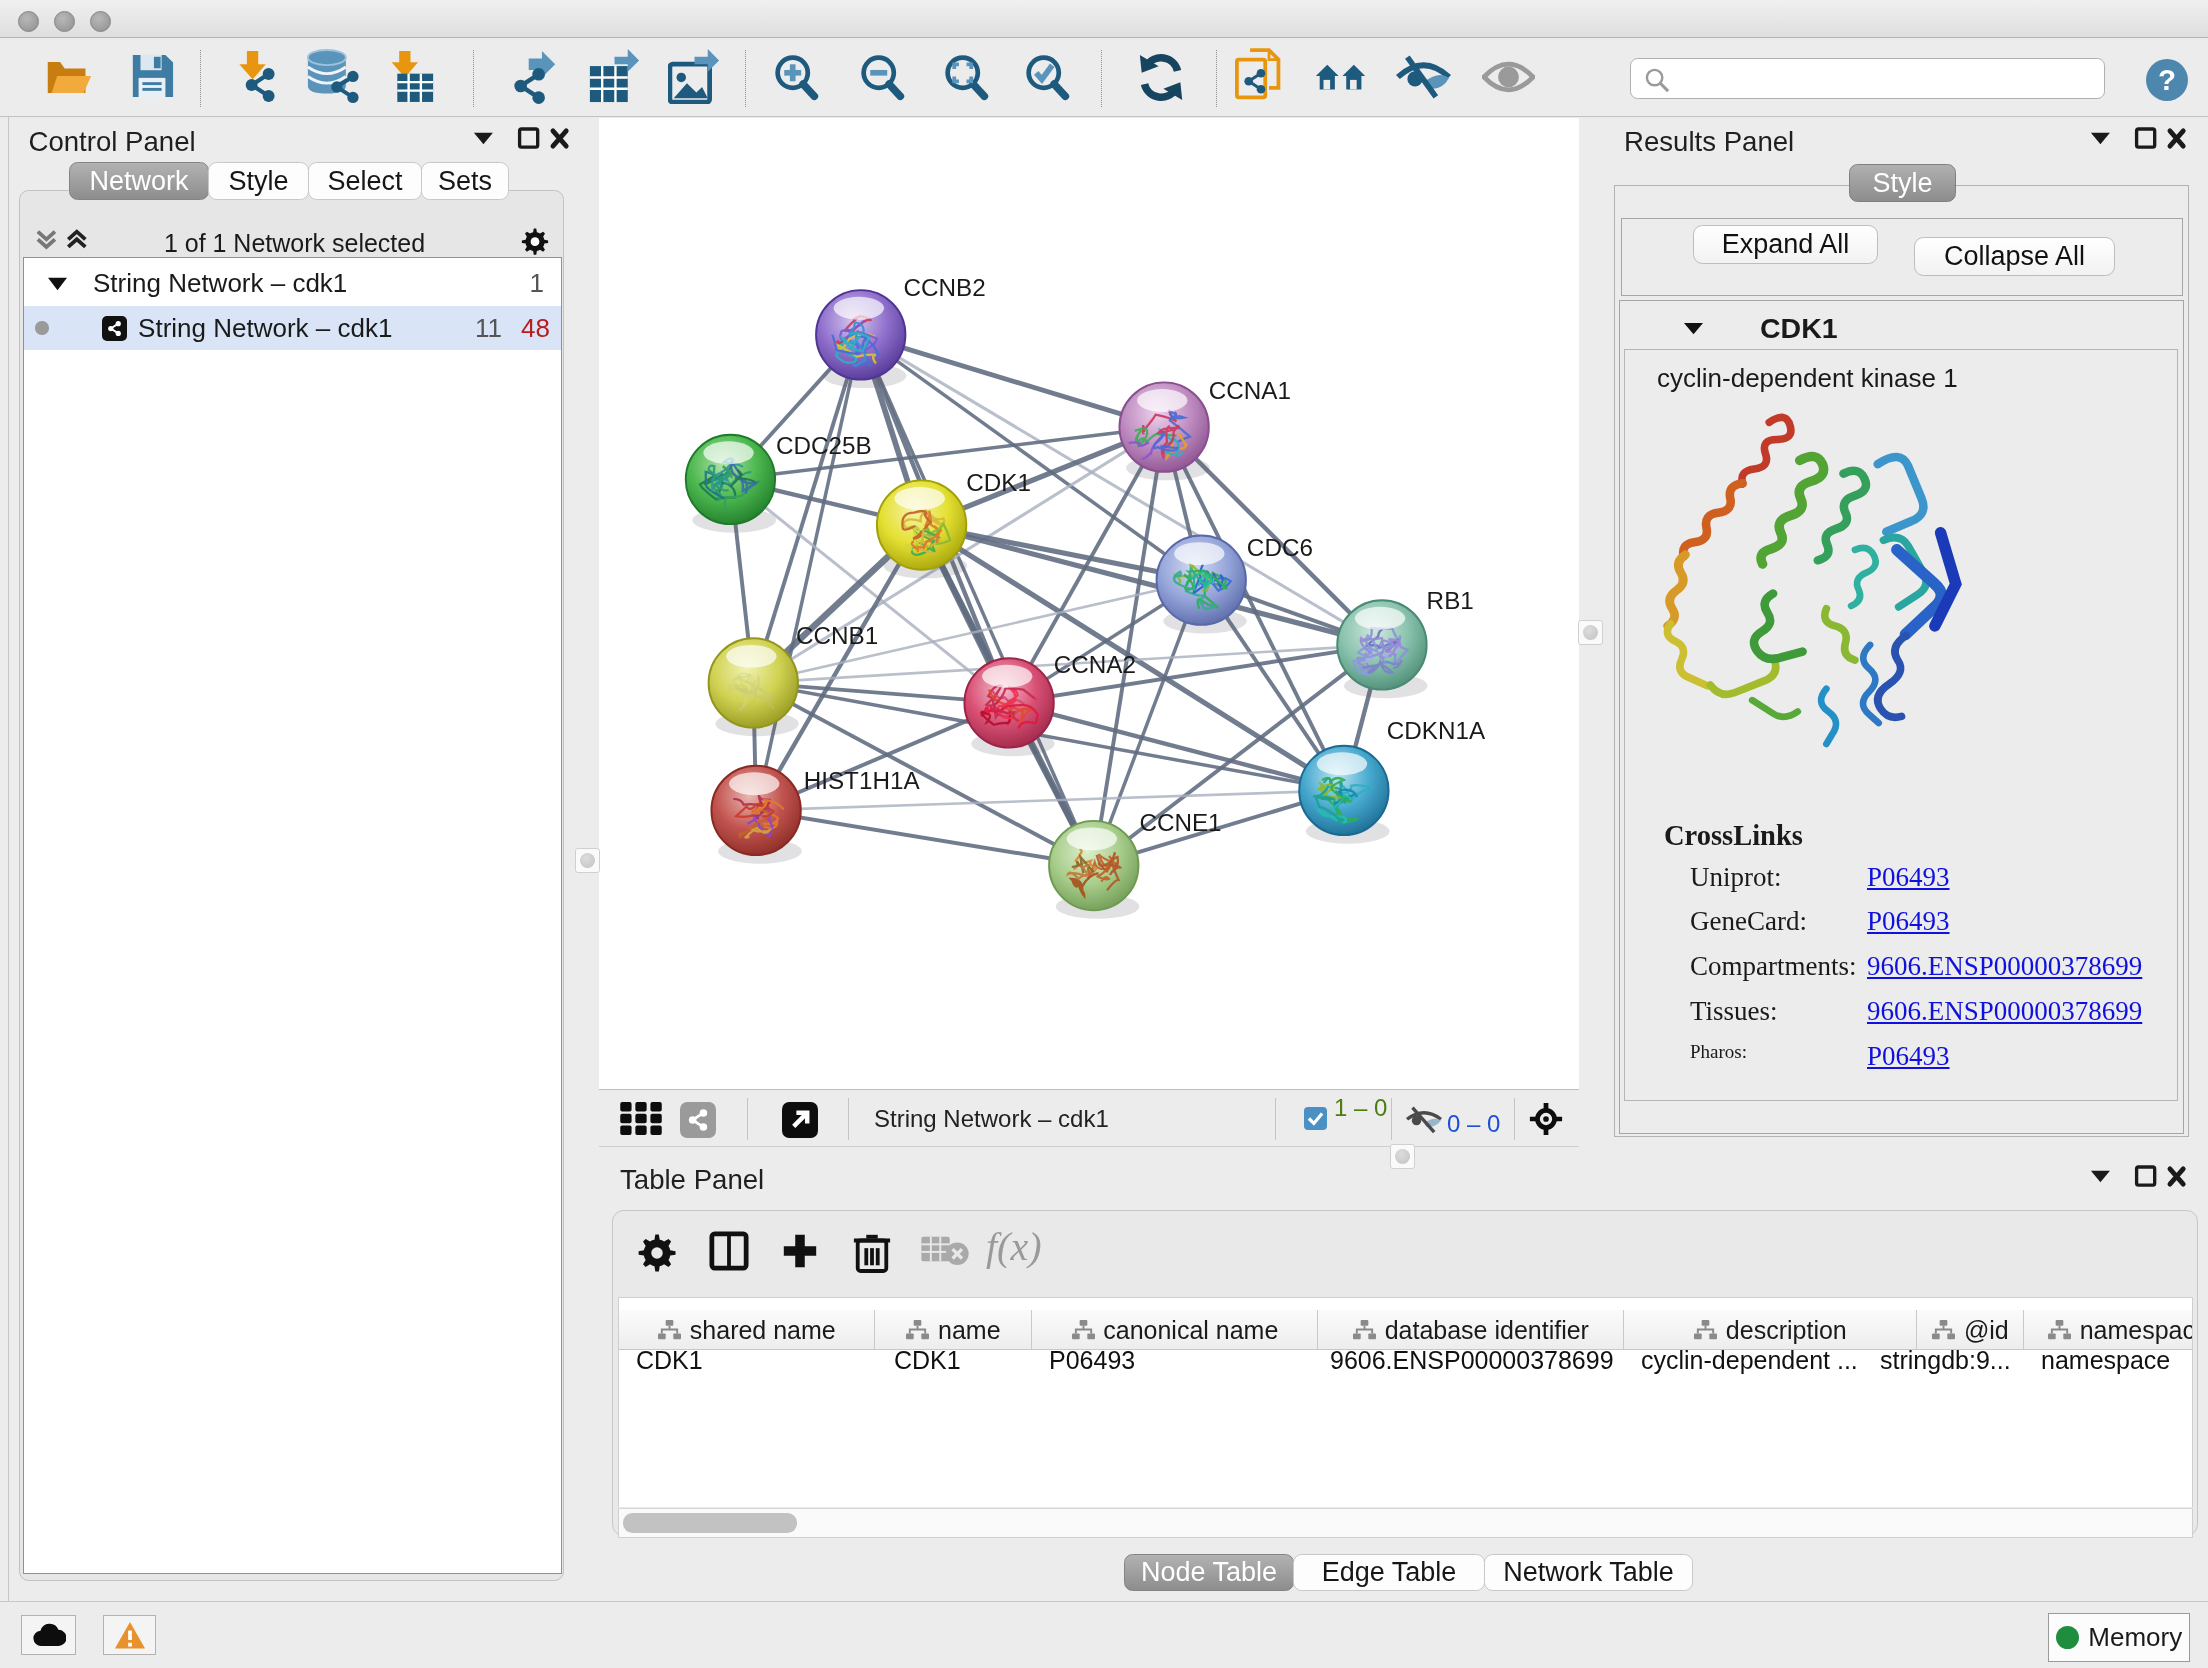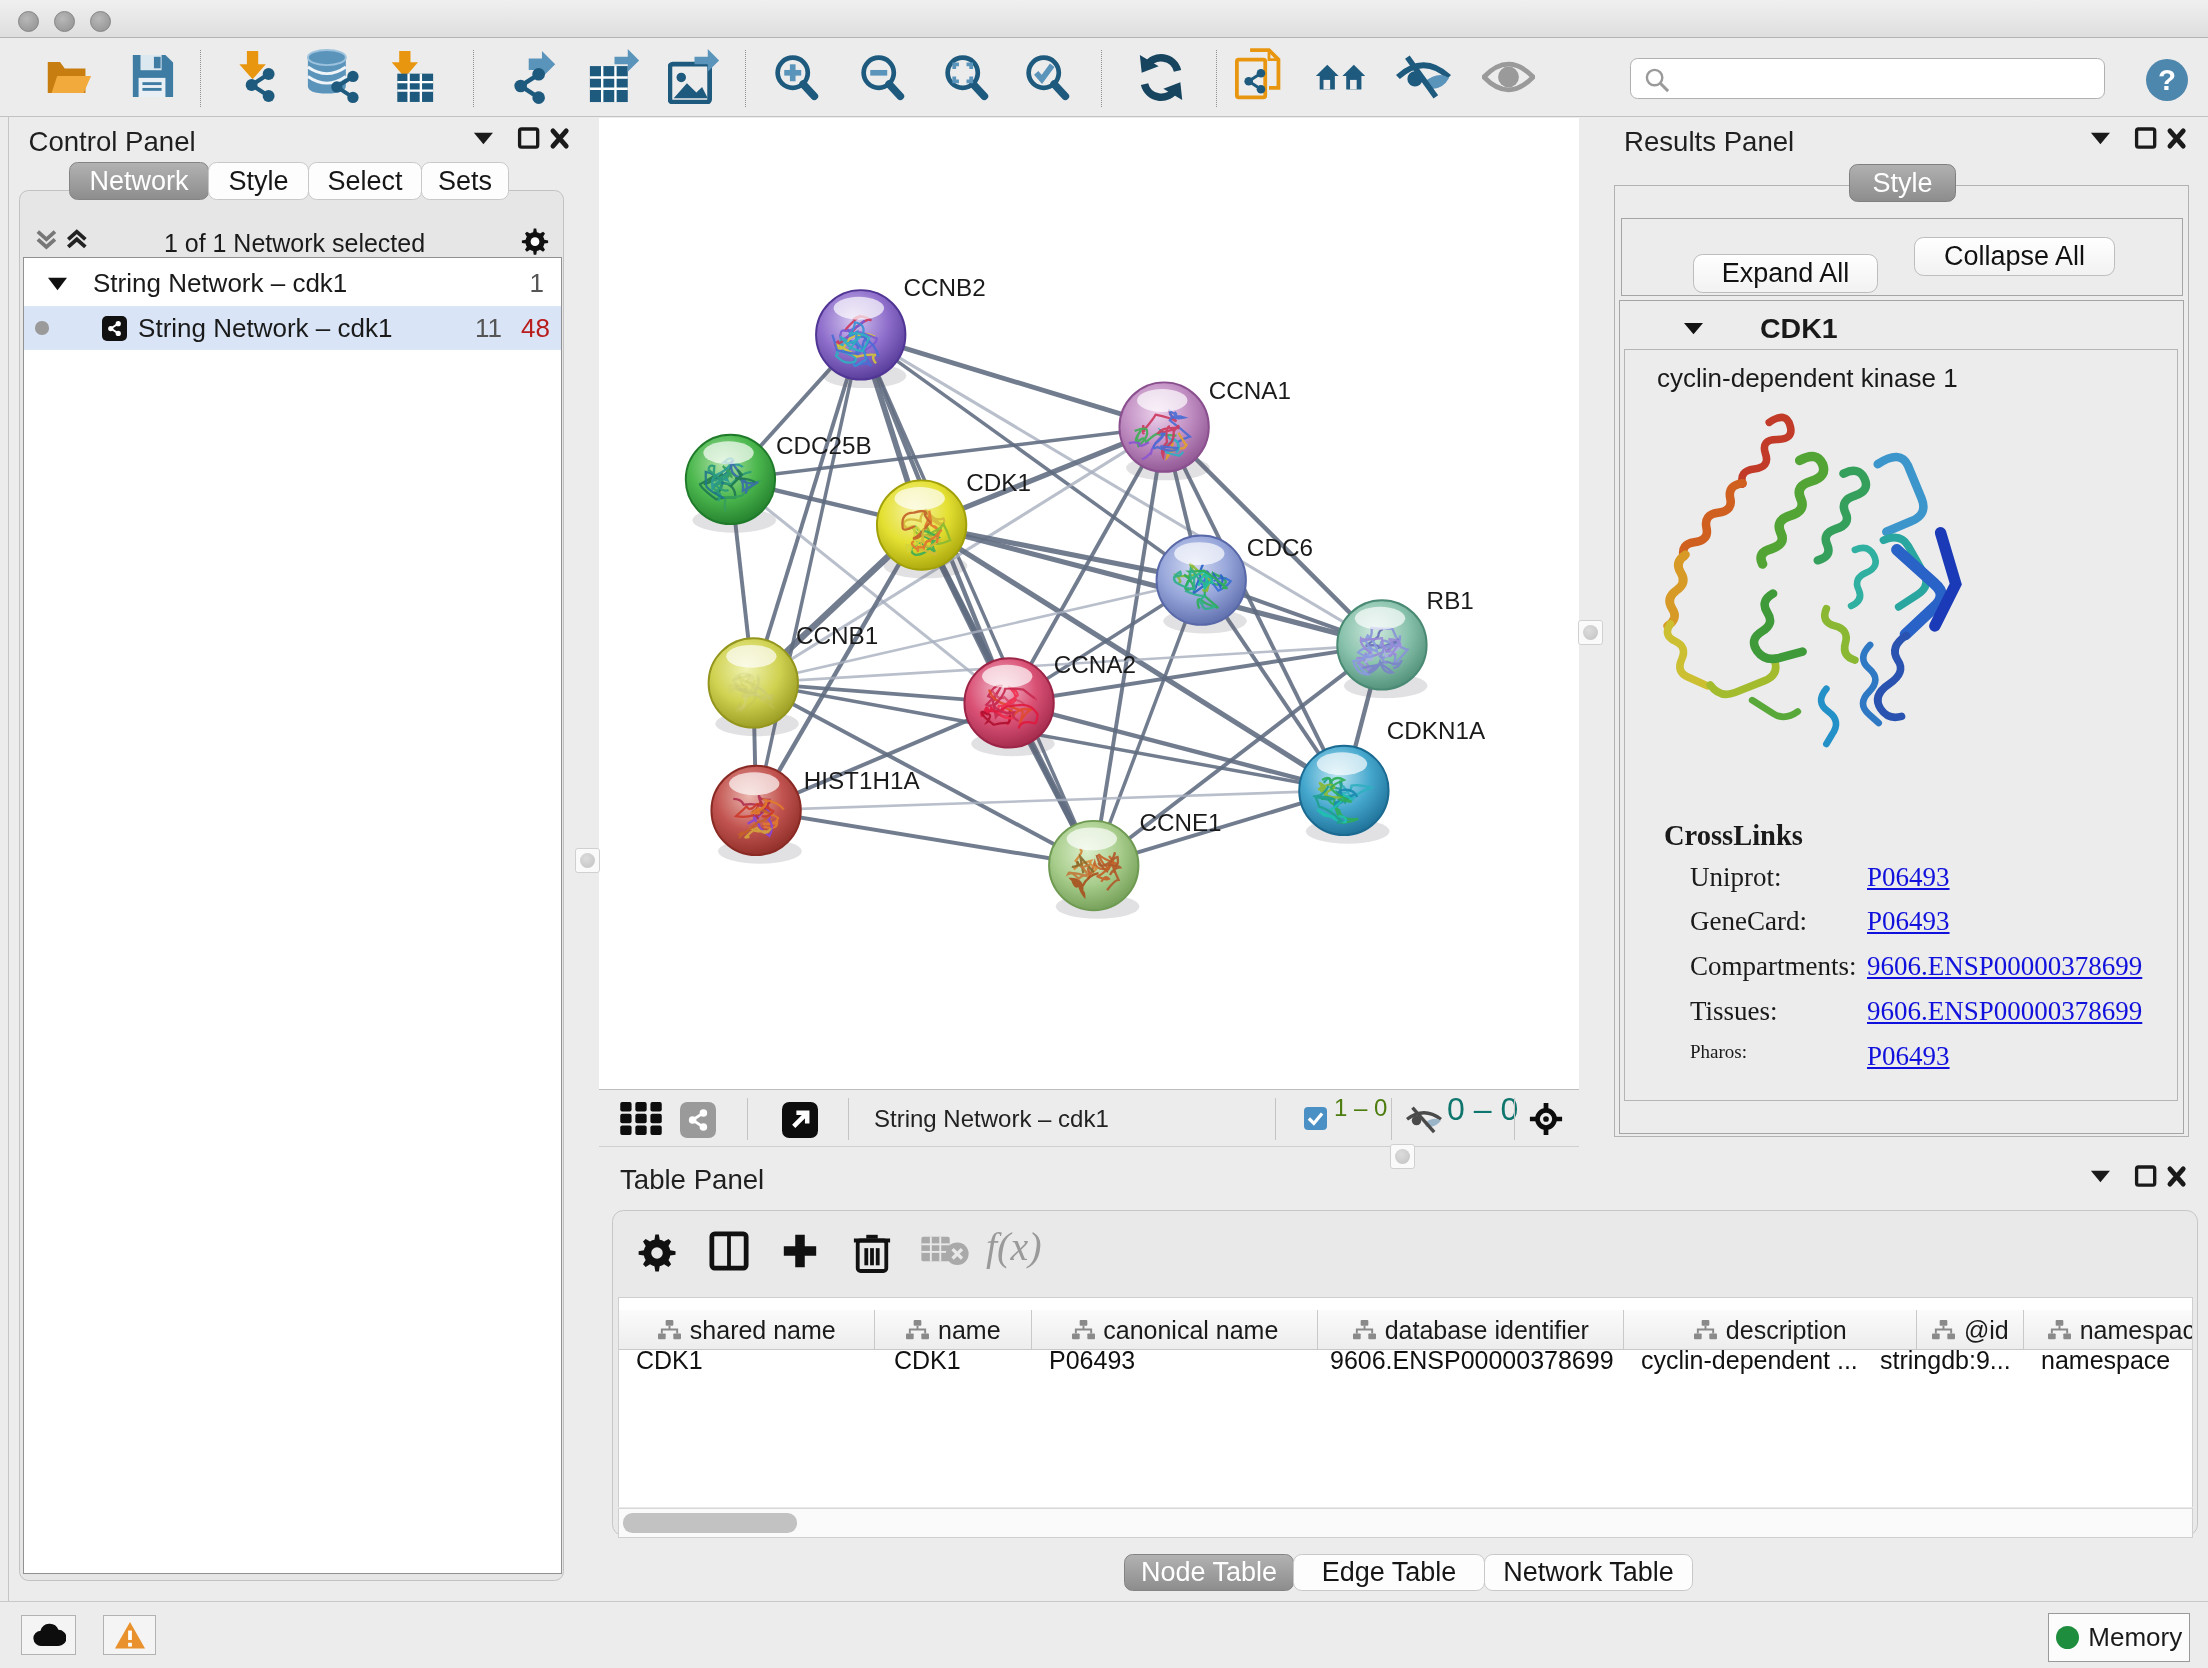--- a/index.html
+++ b/index.html
@@ -578,21 +578,21 @@
       <path d="M6 14 L12 20 L22 8" stroke="#fff" stroke-width="4" fill="none"></path>
     </svg>
   <div class="abs" style="left:735px;top:4px;font-size:24px;color:#4d7c0f">1 – 0</div>
   <div class="vsep" style="left:792px"></div>
   <svg class="abs" style="left:805px;top:15px" width="40" height="28.5" viewBox="0 0 58 42">
       <path d="M4 21 Q29 2 54 21" fill="none" stroke="#4a4a4a" stroke-width="5"></path>
       <path d="M30 26 Q44 16 54 23 Q46 34 32 32 Z" fill="#9ab4c8"></path>
       <circle cx="18" cy="23" r="7" fill="#4a4a4a"></circle>
       <path d="M12 4 L44 40" stroke="#4a4a4a" stroke-width="5"></path>
     </svg>
-  <div class="abs" style="left:848px;top:1px;font-size:32px;color:#0f766e">0 – 0</div>
+  <div class="abs" style="left:848px;top:20px;font-size:24px;color:#1d4ed8">0 – 0</div>
   <div class="vsep" style="left:915px"></div>
   <svg class="abs" style="left:929px;top:11.4px" width="36" height="36" viewBox="0 0 38 38">
       <g stroke="#0d0d0d" fill="none">
         <circle cx="19" cy="19" r="9" stroke-width="5"></circle>
         <path d="M19 2 L19 10 M19 28 L19 36 M2 19 L10 19 M28 19 L36 19" stroke-width="5"></path>
       </g>
       <circle cx="19" cy="19" r="3" fill="#0d0d0d"></circle>
     </svg>
 </div>
 
@@ -602,21 +602,21 @@
 
 <div class="abs ptitle" style="left:1624px;top:126px">Results Panel</div>
 <svg class="abs" style="left:2089px;top:126px" width="99" height="25" viewBox="0 0 104 26">
     <path d="M2 7 L22 7 L12 19 Z" fill="#1a1a1a"></path>
     <rect x="50" y="3" width="19" height="19" rx="2" fill="none" stroke="#1a1a1a" stroke-width="3.5"></rect>
     <path d="M85 5 L99 21 M99 5 L85 21" stroke="#1a1a1a" stroke-width="5" stroke-linecap="round"></path>
   </svg>
 <div class="abs rsbox" style="left:1614px;top:185px;width:575px;height:952px;border-color:#b2b2b2"></div>
 <div class="abs" style="left:1849px;top:164px;width:107px;height:38px;background:linear-gradient(#b0b0b0,#8d8d8d);border:1px solid #7f7f7f;border-radius:8.6px;color:#fff;font-size:27px;display:flex;align-items:center;justify-content:center">Style</div>
 <div class="abs rsbox" style="left:1621px;top:218px;width:562px;height:78px"></div>
-<div class="btn" style="left:1693px;top:254px;width:185px;height:39px">Expand All</div>
+<div class="btn" style="left:1693px;top:225px;width:185px;height:39px">Expand All</div>
 <div class="btn" style="left:1914px;top:237px;width:201px;height:39px">Collapse All</div>
 <div class="abs rsbox" style="left:1619px;top:300px;width:565px;height:834px"></div>
 <svg class="abs" style="left:1683px;top:321px" width="21" height="14.3" viewBox="0 0 22 15">
     <path d="M1 2 L21 2 L11 14 Z" fill="#111"></path>
   </svg>
 <div class="abs" style="left:1760px;top:312px;font-size:28.5px;font-weight:bold">CDK1</div>
 <div class="abs" style="left:1624px;top:349px;width:554px;height:752px;background:#ececec;border:1px solid #b5b5b5"></div>
 <div class="abs" style="left:1657px;top:363px;font-size:26px">cyclin-dependent kinase 1</div>
 <div class="abs" style="left:1657px;top:407px"><svg width="314" height="357" viewBox="0 0 330 375">
 <g fill="none" stroke-linecap="round">

